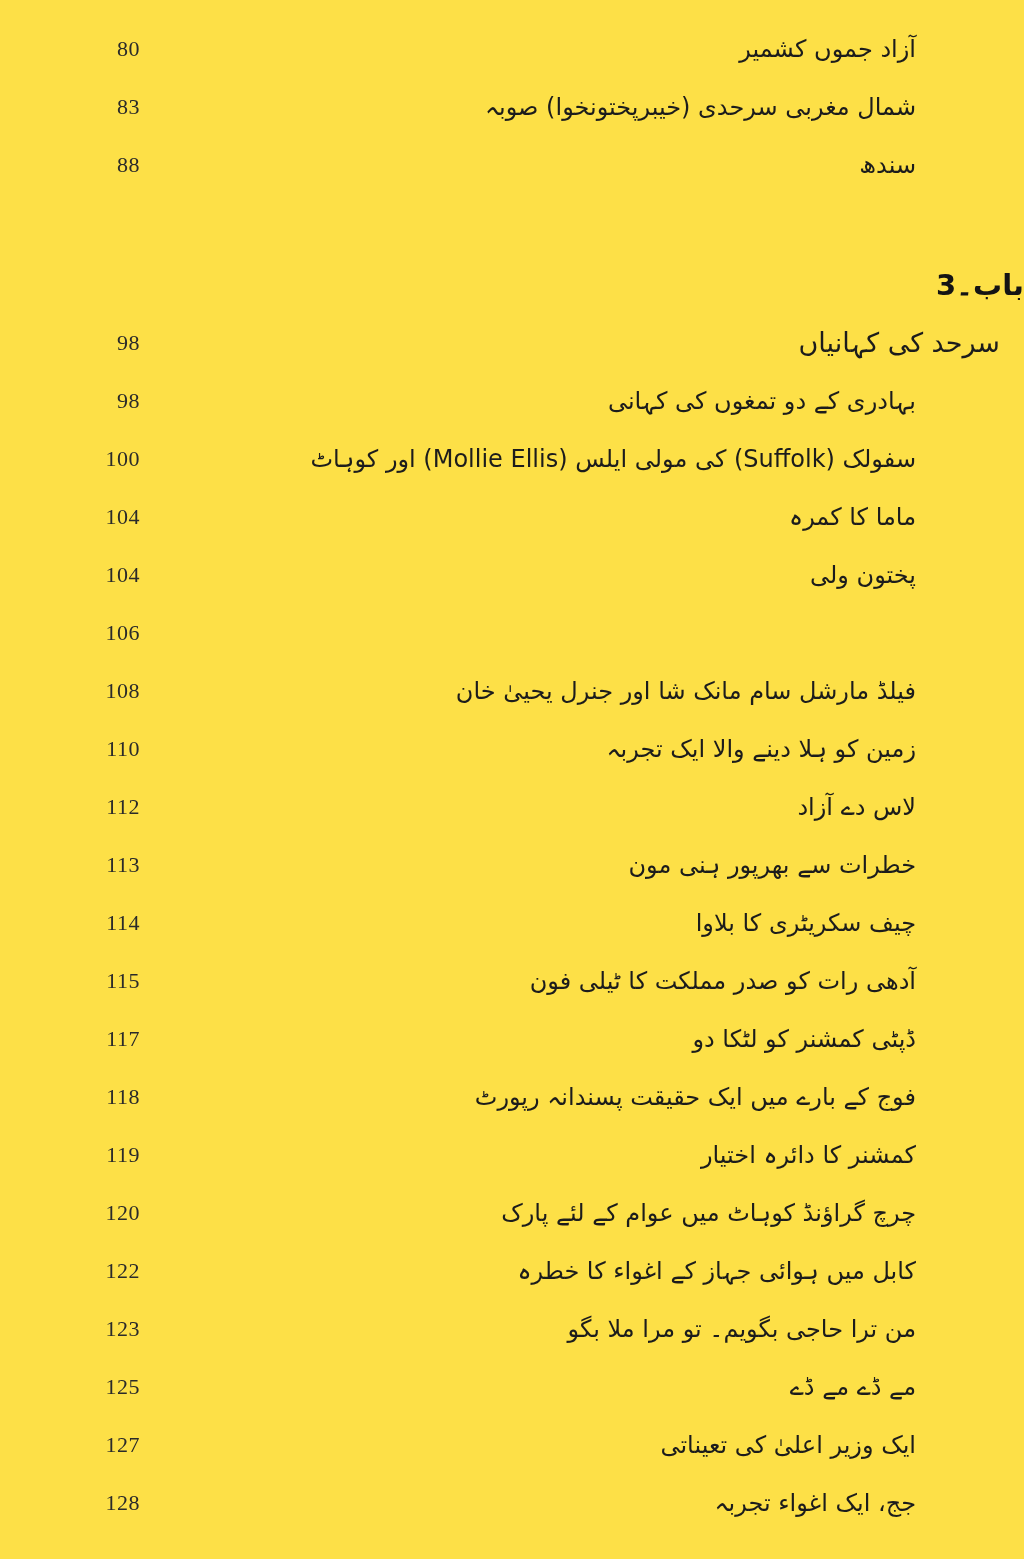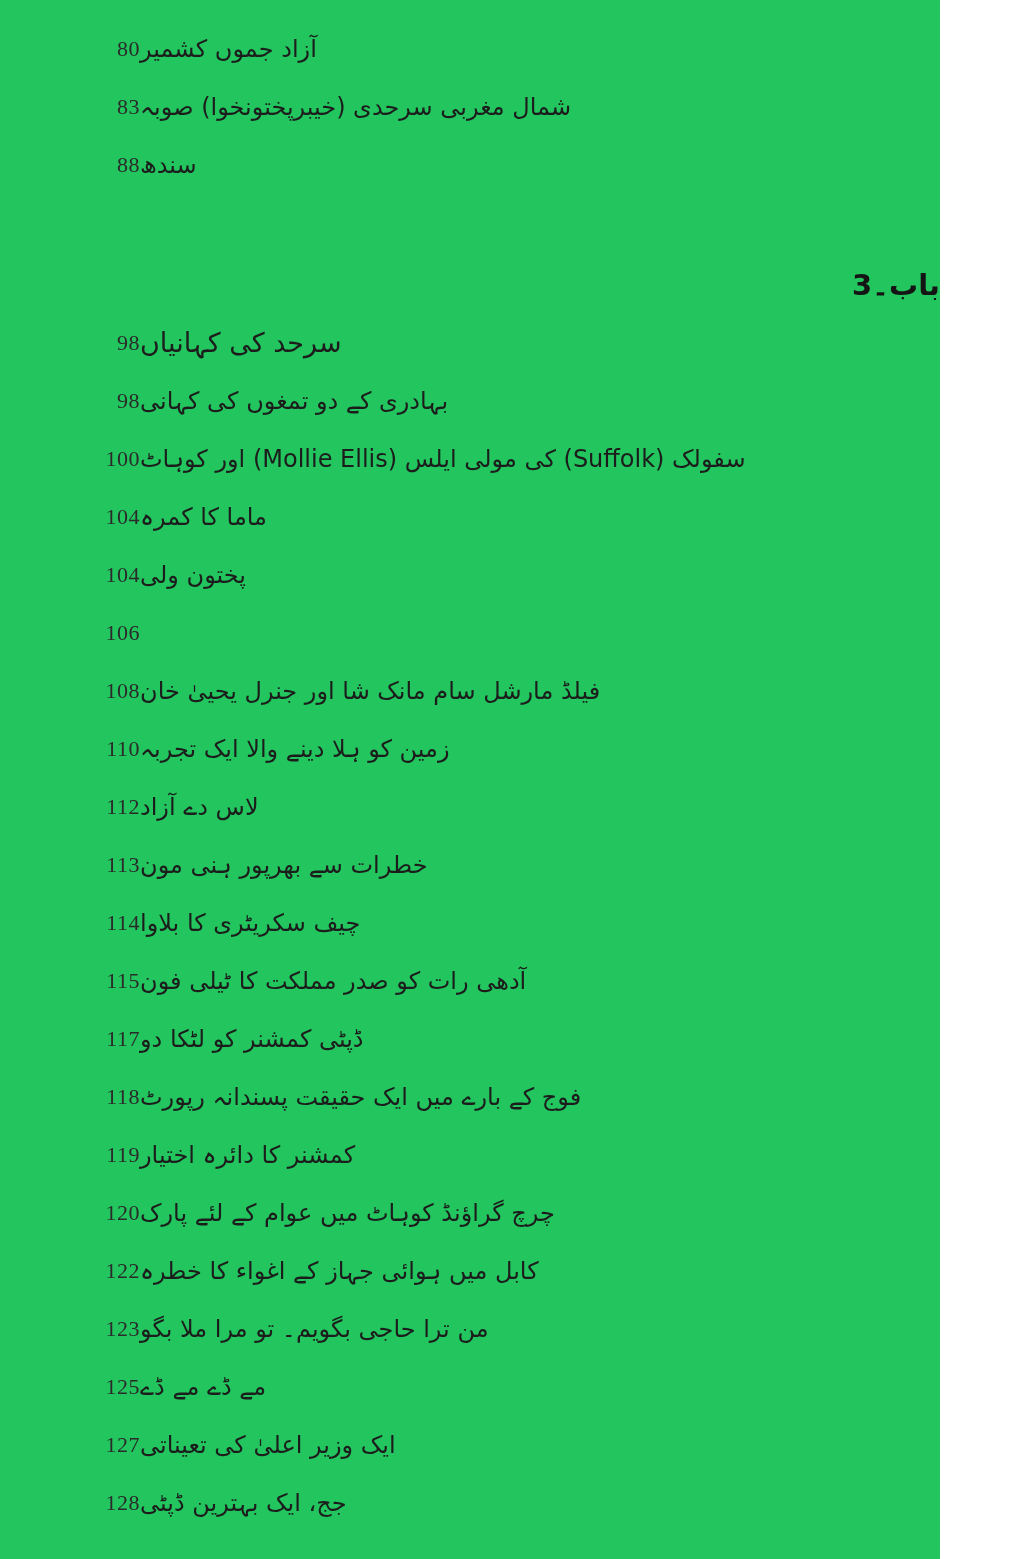--- a/index.html
+++ b/index.html
@@ -4,22 +4,22 @@
 <style>
   * { margin: 0; padding: 0; box-sizing: border-box; }
   html, body { background: #ffffff; }
   body {
     width: 1024px; height: 1559px;
     font-family: "DejaVu Sans", sans-serif;
     overflow: hidden;
   }
   .page {
     position: relative;
-    width: 940px; height: 1559px;
-    background: #22c55e;
+    width: 1024px; height: 1559px;
+    background: #fde047;
     color: #1f1f1f;
     overflow: hidden;
   }
   .section-pre { padding-top: 20px; }
   .section-chapter { }
 
   .toc-row {
     display: flex;
     align-items: center;
     height: 58px;
@@ -31,21 +31,21 @@
     text-align: right;
     font-family: "Liberation Serif", serif;
     font-size: 22px;
     letter-spacing: 0.5px;
     color: #2a2a2a;
   }
   .entry-title {
     flex: 1 1 auto;
     direction: rtl;
     unicode-bidi: plaintext;
-    text-align: left;
+    text-align: right;
     padding-right: 108px;
     font-family: "DejaVu Sans", sans-serif;
     font-size: 24px;
     color: #1c1c1c;
     white-space: nowrap;
     line-height: 1.2;
   }
   .chapter-heading {
     margin-top: 62px;
     height: 58px;
@@ -182,17 +182,17 @@
     <span class="entry-title" dir="rtl">مے ڈے مے ڈے</span>
   </div>
 
   <div class="toc-row">
     <span class="page-num">127</span>
     <span class="entry-title" dir="rtl">ایک وزیر اعلیٰ کی تعیناتی</span>
   </div>
 
   <div class="toc-row">
     <span class="page-num">128</span>
-    <span class="entry-title" dir="rtl">جج، ایک بہترین ڈپٹی</span>
+    <span class="entry-title" dir="rtl">جج، ایک اغواء تجربہ</span>
   </div>
 </div>
 
 </div>
 
 </body></html>

